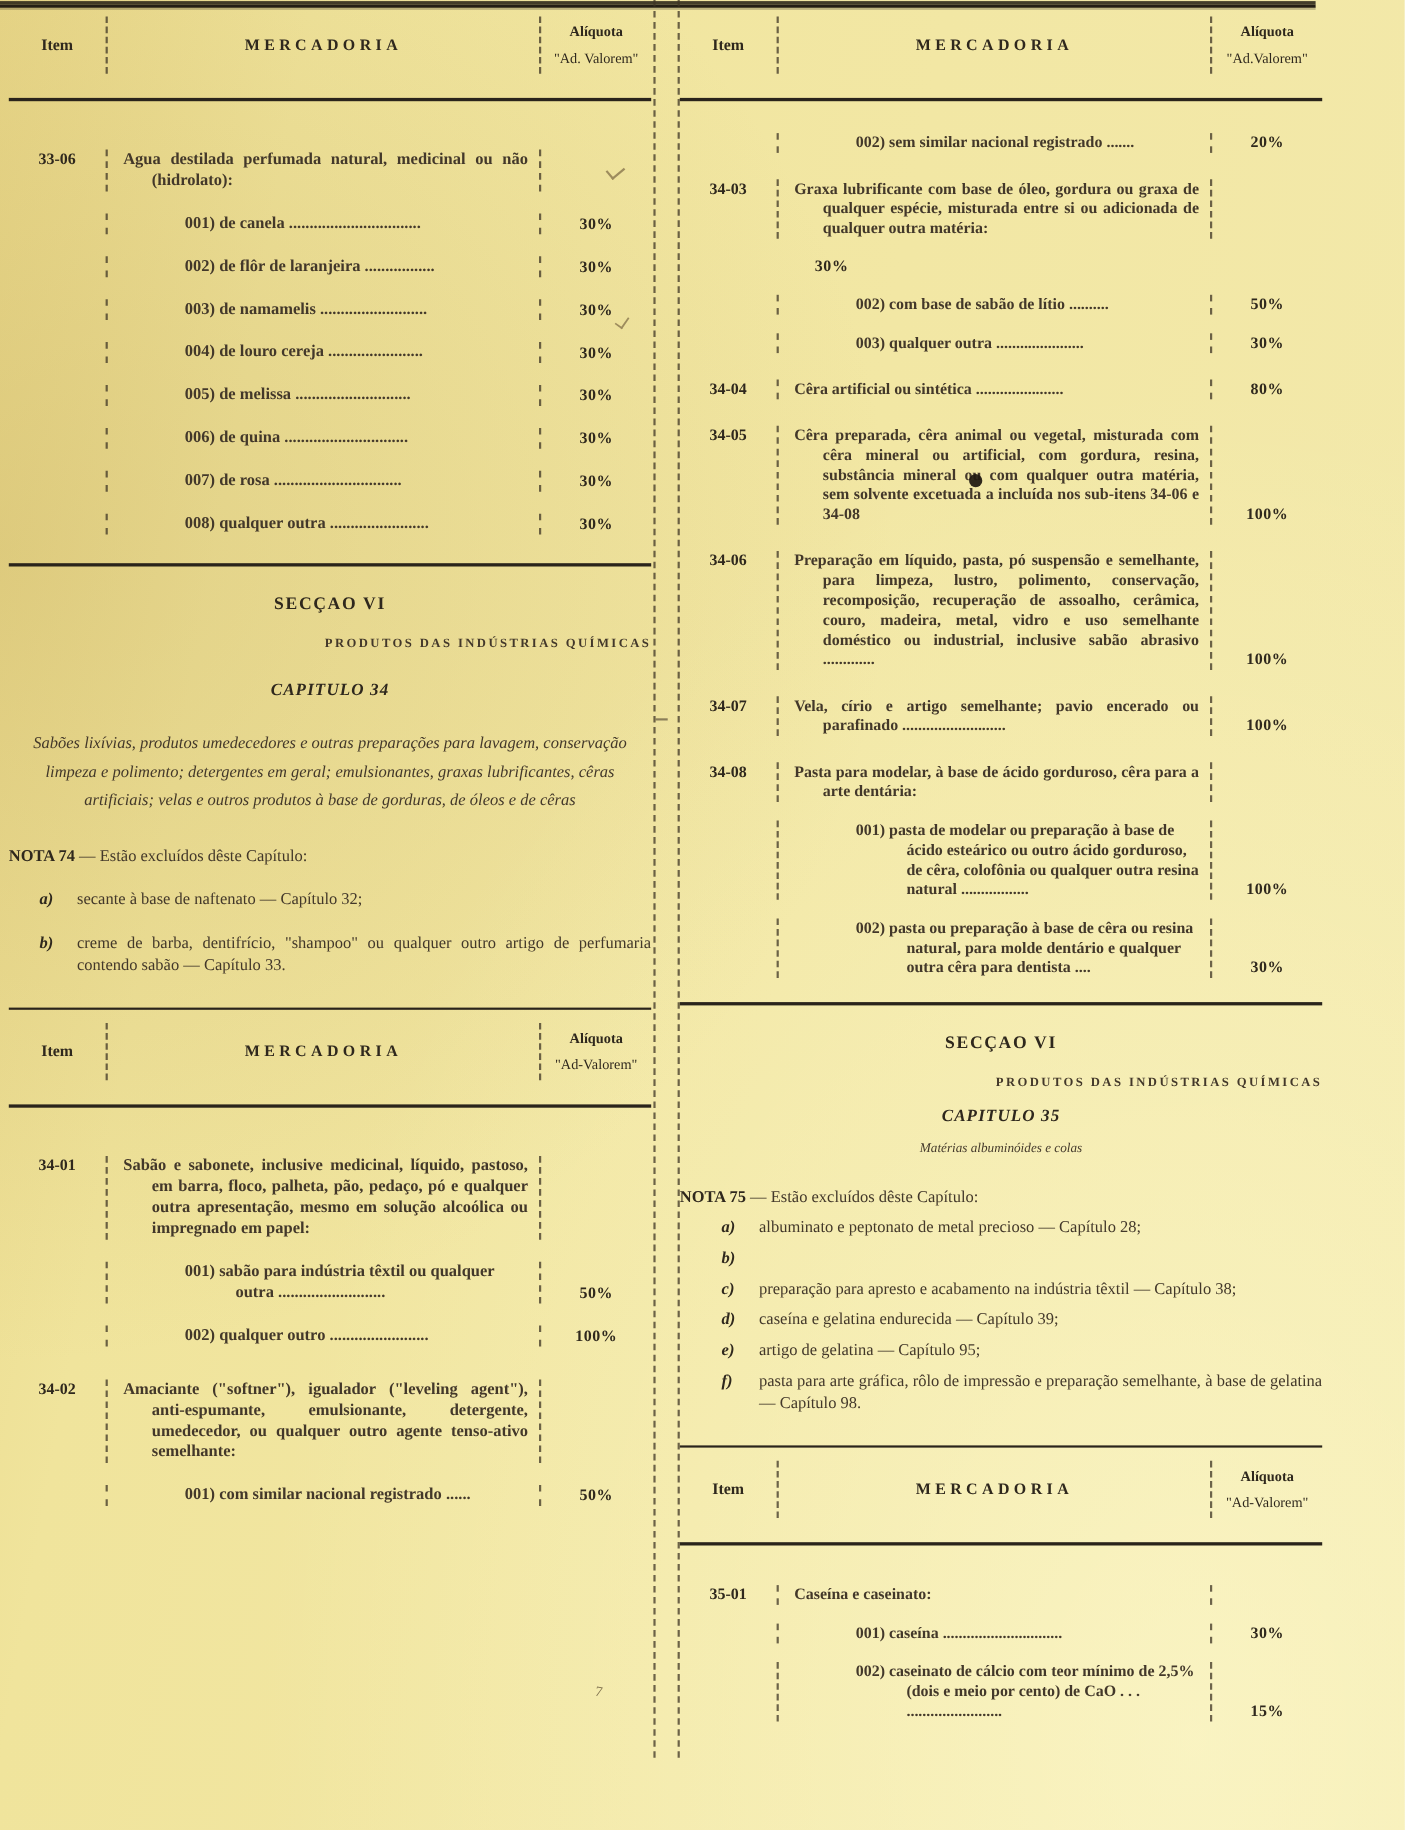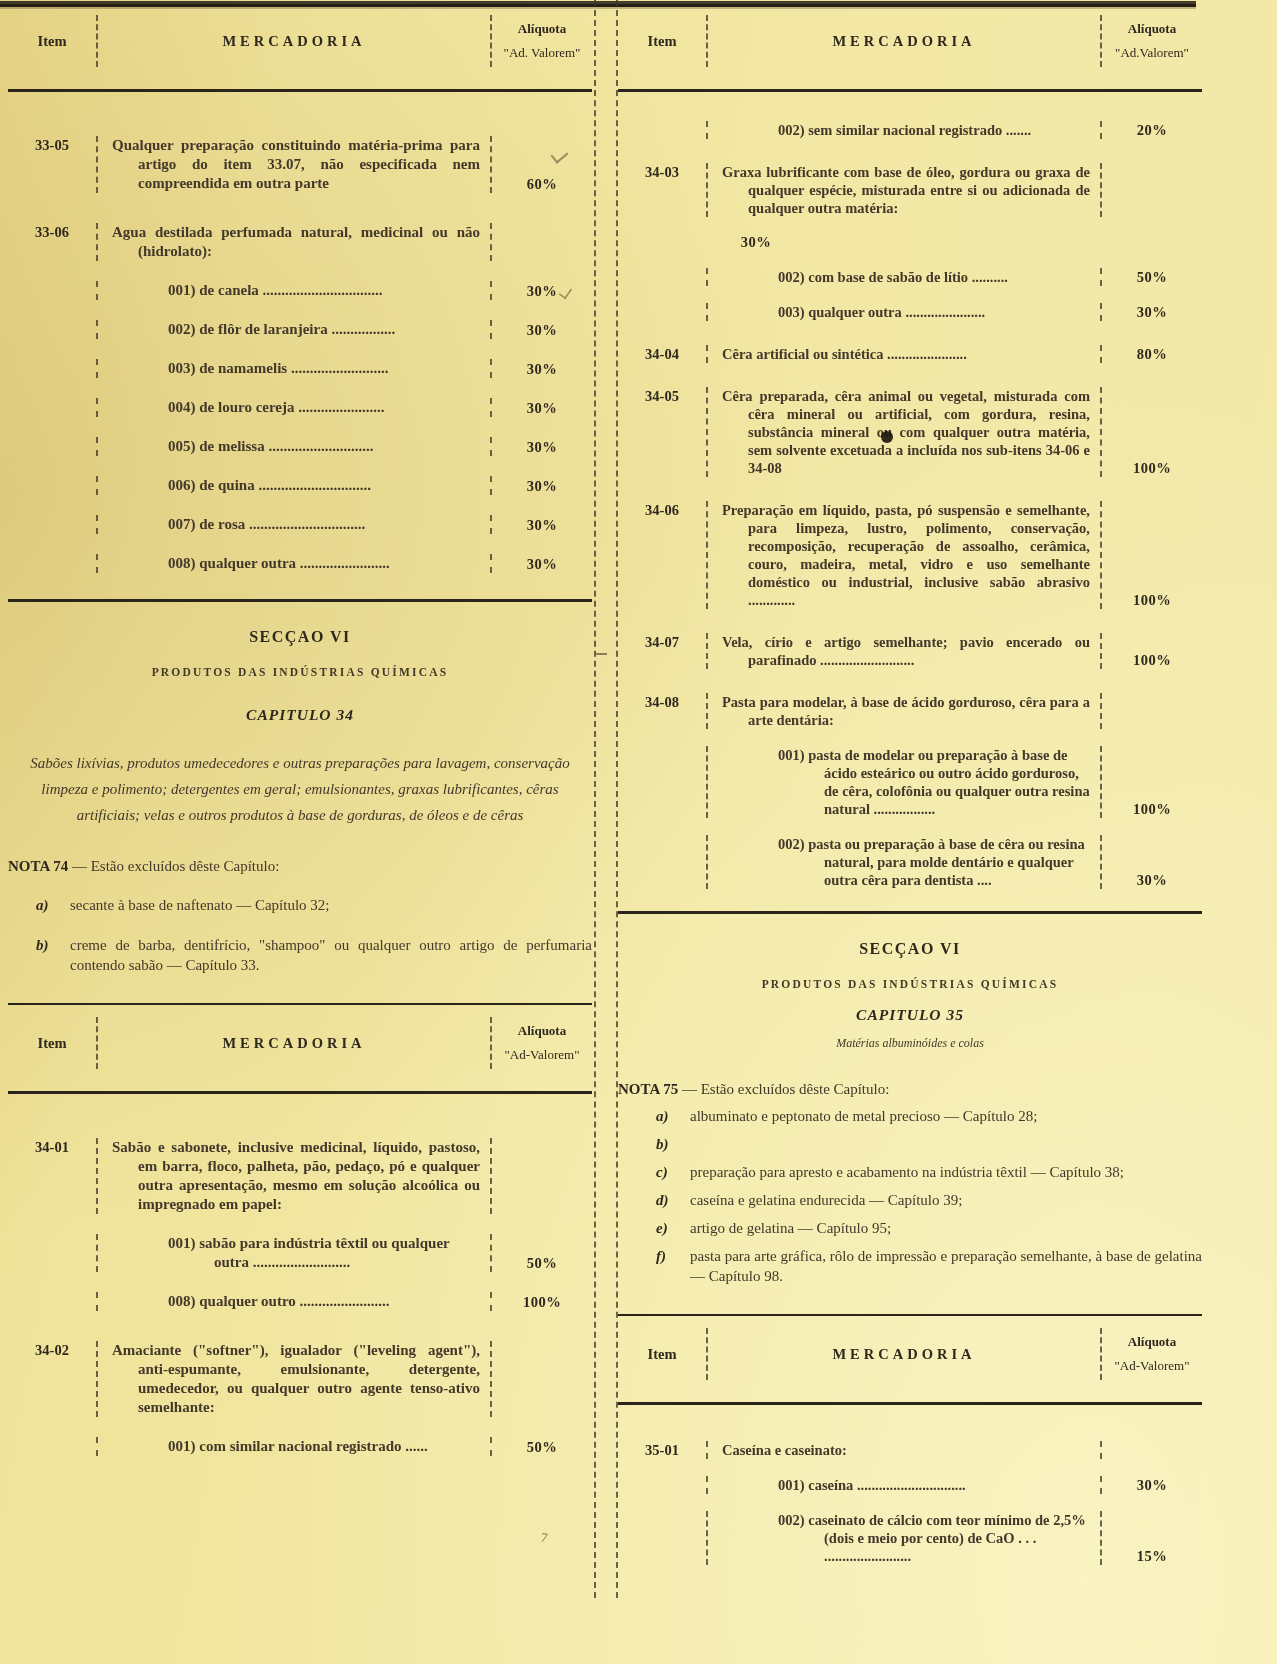--- a/index.html
+++ b/index.html
@@ -50,21 +50,21 @@
   .c-desc.sub{padding-left:116px;text-indent:-46px;text-align:left;}
   .c-rate{width:100px;flex:none;align-self:flex-end;text-align:center;
     font-weight:bold;font-size:14.5px;color:var(--ink-bold);letter-spacing:.5px;}
   .dense .c-desc{font-size:14.5px;line-height:18px;}
   .dense .trow.entry{margin-top:24px;}
   .dense .trow.subrow{margin-top:17px;}
   .dense .tbody{padding:12px 0 22px;}
 
   
   .secao{margin-top:26px;text-align:center;font-weight:bold;font-size:16px;letter-spacing:1.5px;color:var(--ink-bold);}
-  .produtos{margin-top:20px;text-align:center;font-weight:bold;font-size:11.5px;letter-spacing:2.2px;color:var(--ink);}
+  .produtos{margin-top:20px;text-align:right;font-weight:bold;font-size:11.5px;letter-spacing:2.2px;color:var(--ink);}
   .capitulo{margin-top:28px;text-align:center;font-weight:bold;font-style:italic;font-size:15.5px;letter-spacing:1px;color:var(--ink-bold);}
   .cap-sub{margin-top:12px;text-align:center;font-style:italic;font-size:12px;color:var(--ink);}
   .chapeau{margin-top:26px;font-style:italic;font-size:15px;line-height:26px;text-align:center;padding:0 4px;}
   .nota{margin-top:30px;font-size:15px;}
   .nota b{color:var(--ink-bold);}
   .nitem{display:flex;font-size:15px;line-height:20px;margin-top:20px;padding-left:28px;}
   .tight .nitem{margin-top:8px;padding-left:38px;}
   .nm{flex:none;width:34px;font-style:italic;font-weight:bold;color:var(--ink-bold);}
   .nt{text-align:justify;}
   .gap-table{margin-top:28px;}
@@ -95,25 +95,20 @@
       <div class="thead">
         <div class="h-item">Item</div>
         <div class="h-merc">MERCADORIA</div>
         <div class="h-ali">
           <div class="l1">Alíquota</div>
           <div class="l2">"Ad. Valorem"</div>
         </div>
       </div>
       <div class="tbody">
           <div class="trow entry">
-            <div class="c-item">33-05</div>
-            <div class="c-desc">Qualquer preparação constituindo matéria-prima para artigo do item 33.07, não especificada nem compreendida em outra parte</div>
-            <div class="c-rate">60%</div>
-          </div>
-          <div class="trow entry">
             <div class="c-item">33-06</div>
             <div class="c-desc">Agua destilada perfumada natural, medicinal ou não (hidrolato):</div>
             <div class="c-rate"></div>
           </div>
           <div class="trow subrow">
             <div class="c-item"></div>
             <div class="c-desc sub">001) de canela ................................</div>
             <div class="c-rate">30%</div>
           </div>
           <div class="trow subrow">
@@ -187,21 +182,21 @@
             <div class="c-desc">Sabão e sabonete, inclusive medicinal, líquido, pastoso, em barra, floco, palheta, pão, pedaço, pó e qualquer outra apresentação, mesmo em solução alcoólica ou impregnado em papel:</div>
             <div class="c-rate"></div>
           </div>
           <div class="trow subrow">
             <div class="c-item"></div>
             <div class="c-desc sub">001) sabão para indústria têxtil ou qualquer outra ..........................</div>
             <div class="c-rate">50%</div>
           </div>
           <div class="trow subrow">
             <div class="c-item"></div>
-            <div class="c-desc sub">008) qualquer outro ........................</div>
+            <div class="c-desc sub">002) qualquer outro ........................</div>
             <div class="c-rate">100%</div>
           </div>
           <div class="trow entry">
             <div class="c-item">34-02</div>
             <div class="c-desc">Amaciante ("softner"), igualador ("leveling agent"), anti-espumante, emulsionante, detergente, umedecedor, ou qualquer outro agente tenso-ativo semelhante:</div>
             <div class="c-rate"></div>
           </div>
           <div class="trow subrow">
             <div class="c-item"></div>
             <div class="c-desc sub">001) com similar nacional registrado ......</div>

